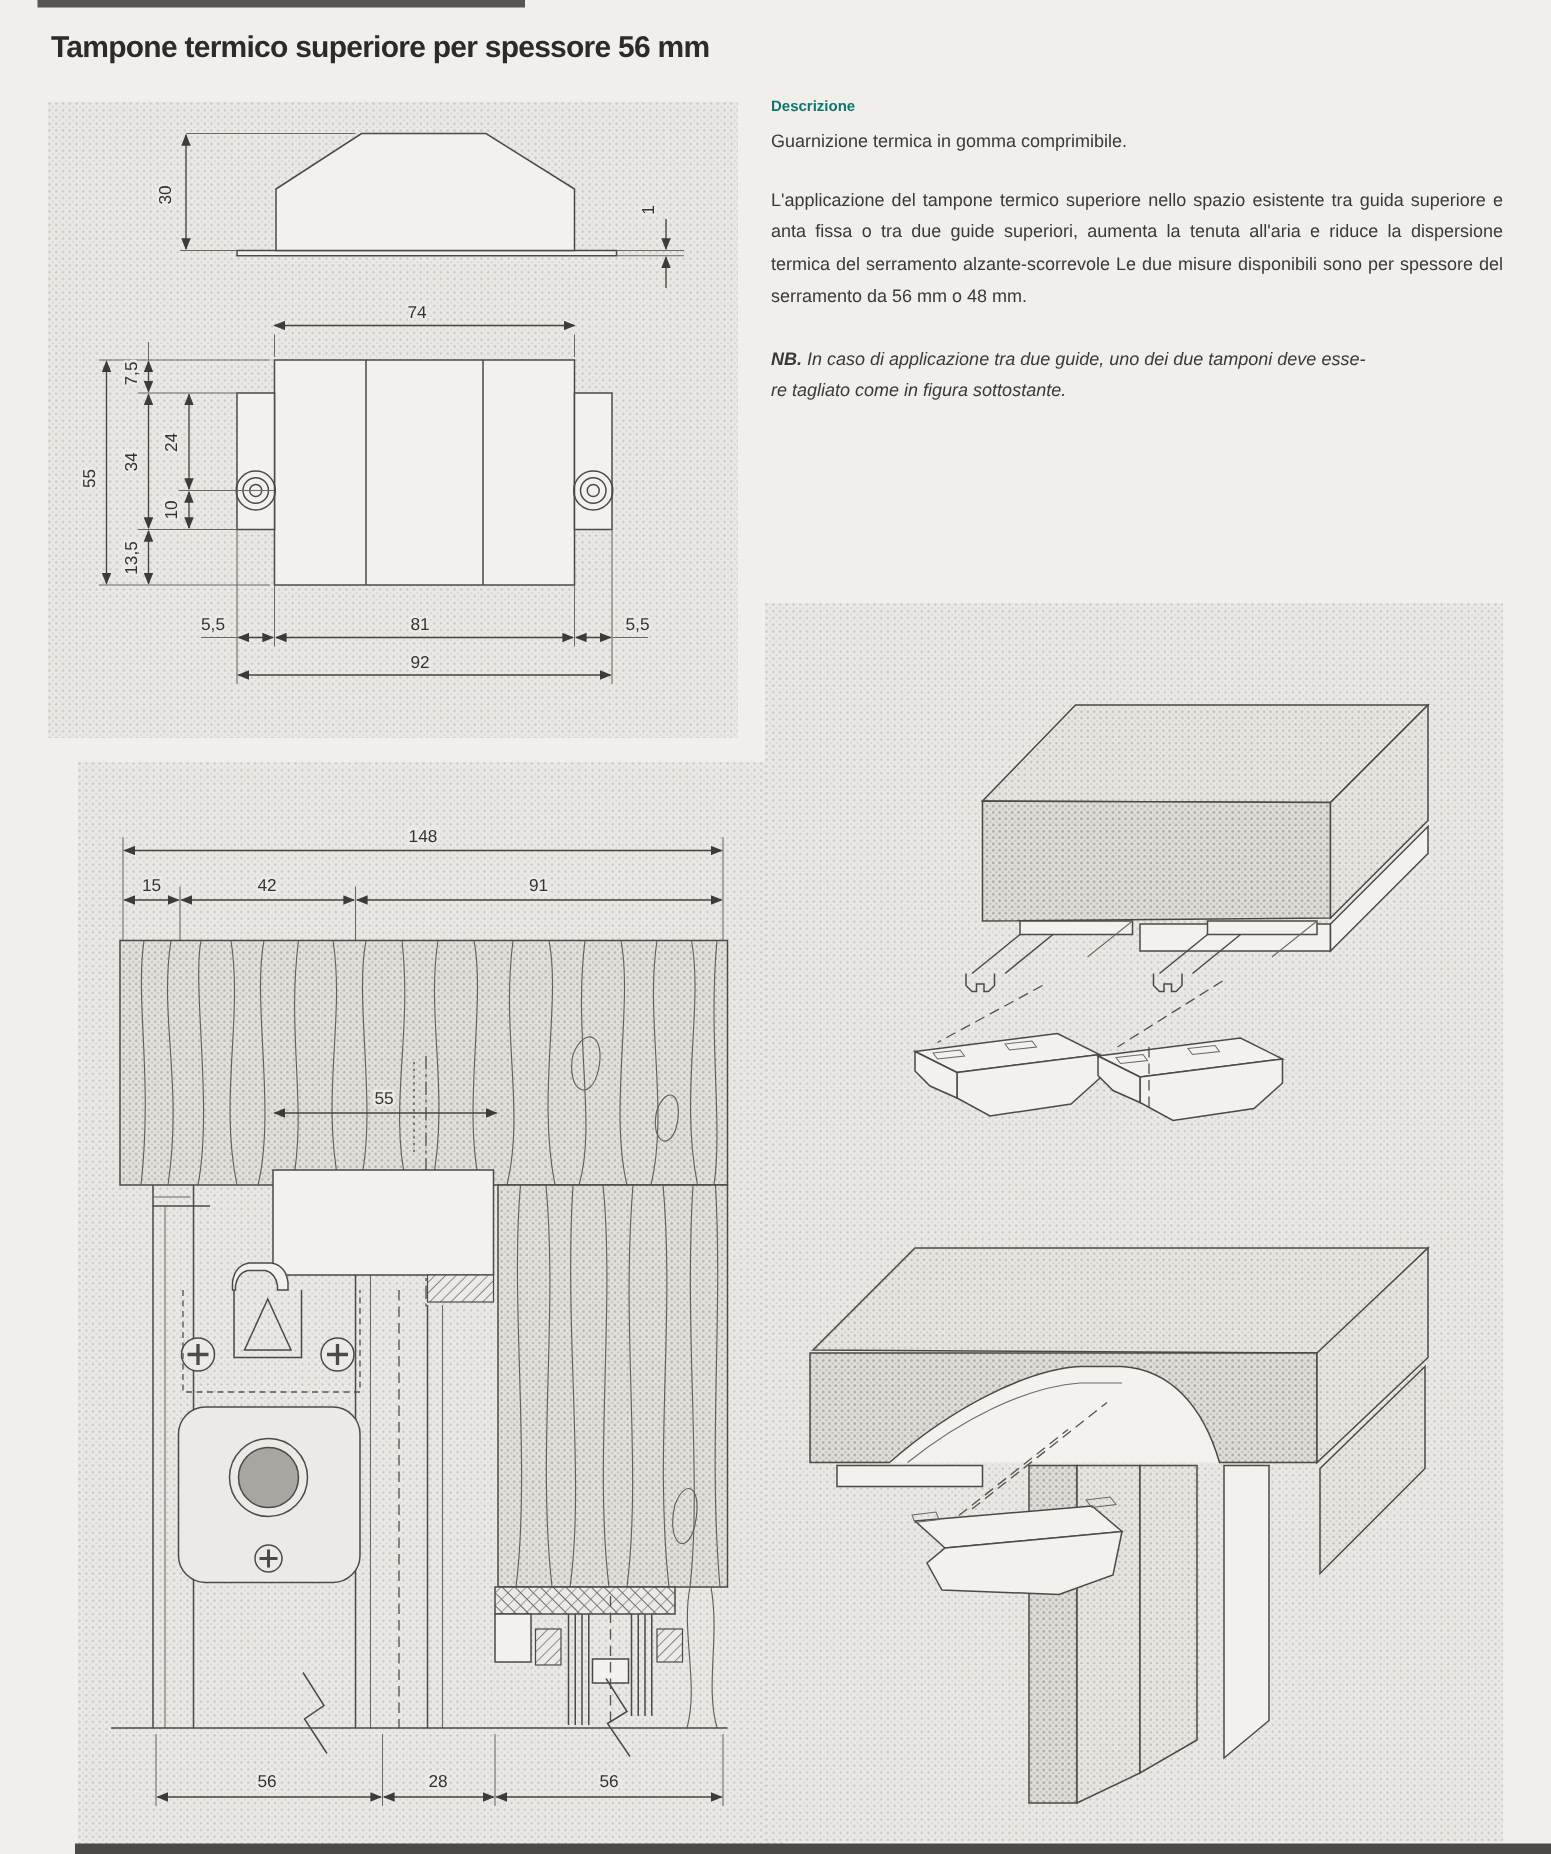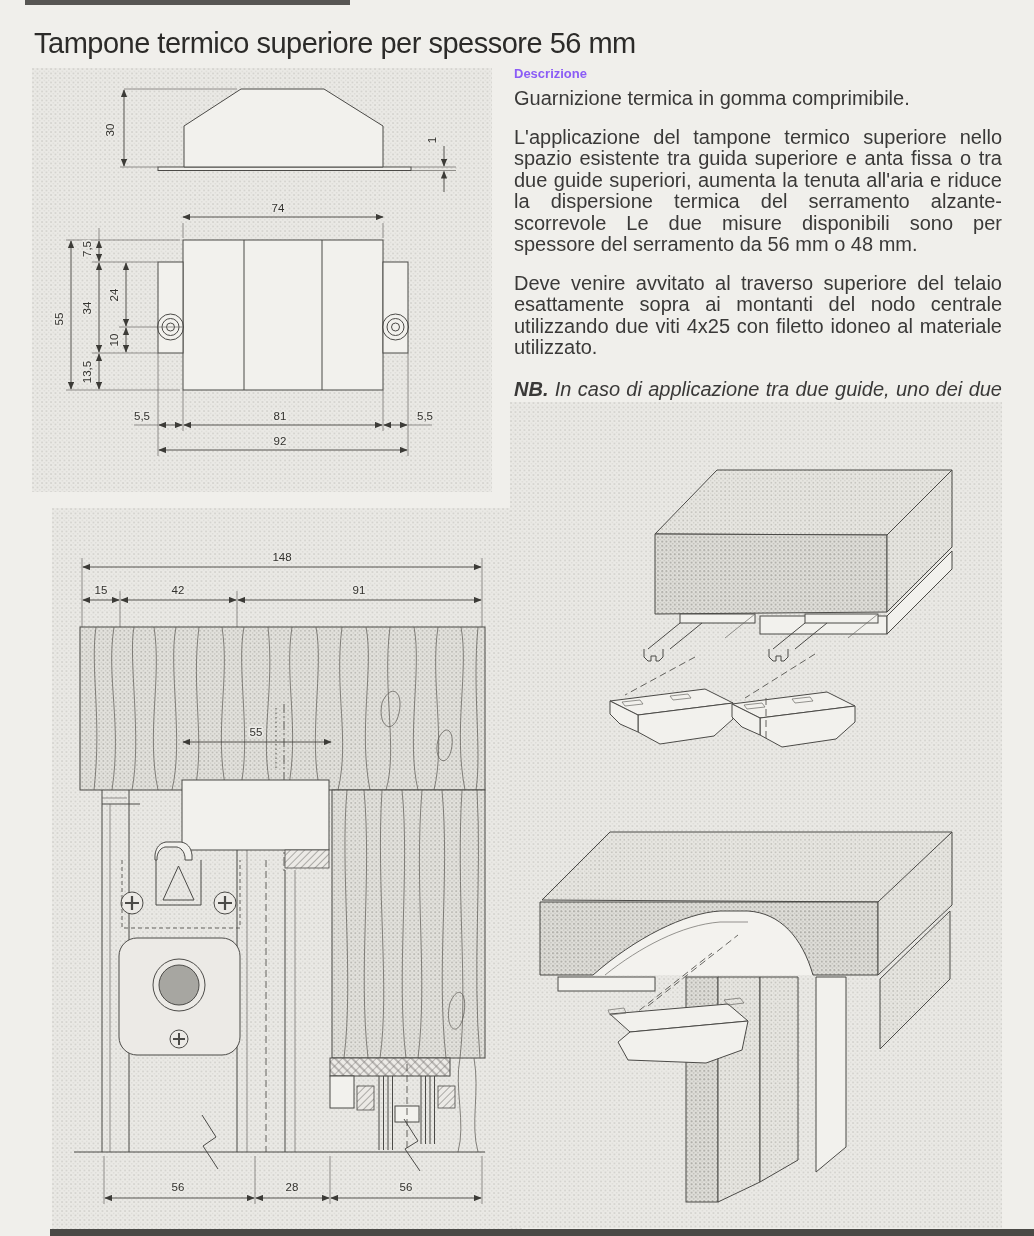--- a/index.html
+++ b/index.html
@@ -1,23 +1,23 @@
 <!DOCTYPE html>
 <html><head>
 <meta charset="utf-8">
 <style>
   html,body{margin:0;padding:0}
   body{width:1034px;height:1236px;position:relative;background:#f0efeb;overflow:hidden;
        font-family:"Liberation Sans",sans-serif;}
   .abs{position:absolute}
-  #title{left:34px;top:8px;width:960px;font-size:29px;font-weight:normal;color:#2c2b29;letter-spacing:-.5px}
+  #title{left:34px;top:8px;width:960px;font-size:20px;font-weight:bold;color:#2c2b29;letter-spacing:-.5px}
   #textcol{left:514px;top:66px;width:488px;color:#3a3938}
-  #textcol h3{font-size:13px;margin:0 0 7px 0;color:#8b5cf6}
+  #textcol h3{font-size:10px;margin:0 0 7px 0;color:#0f766e}
   #textcol .sec{margin-bottom:17px}
-  #textcol p{font-size:20px;line-height:21.5px;margin:0;text-align:justify}
+  #textcol p{font-size:12px;line-height:21.5px;margin:0;text-align:justify}
   #textcol .nb{font-style:italic;margin-top:20px}
   #textcol .nb b{font-weight:bold}
   .panel{position:absolute}
   svg{display:block}
   .ln{stroke:#4b4a47;stroke-width:1;fill:none}
   .lnt{stroke:#6a6964;stroke-width:.7;fill:none}
   .wh{fill:#f2f1ed;stroke:#4b4a47;stroke-width:1}
   .whl{fill:#eceae6;stroke:#4b4a47;stroke-width:1}
   .dim{stroke:#45443f;stroke-width:.9;fill:none}
   .dsh{stroke:#55544f;stroke-width:.9;fill:none;stroke-dasharray:7 4}
@@ -125,21 +125,20 @@
 
 <div id="textcol" class="abs">
   <div class="sec">
     <h3>Descrizione</h3>
     <p>Guarnizione termica in gomma comprimibile.</p>
   </div>
   <div class="sec">
     <p>L'applicazione del tampone termico superiore nello spazio esistente tra guida superiore e anta fissa o tra due guide superiori, aumenta la tenuta all'aria e riduce la dispersione termica del serramento alzante-scorrevole Le due misure disponibili sono per spessore del serramento da 56 mm o 48 mm.</p>
   </div>
   <div class="sec">
-    <p>Deve venire avvitato al traverso superiore del telaio esattamente sopra ai montanti del nodo centrale utilizzando due viti 4x25 con filetto idoneo al materiale utilizzato.</p>
   </div>
   <p class="nb"><b>NB.</b> <span>In caso di applicazione tra due guide, uno dei due tamponi deve esse-</span><br><span>re tagliato come in figura sottostante.</span></p>
 </div>
 
 <div class="panel" style="left:52px;top:508px">
 <svg width="470" height="728" viewBox="0 0 470 728">
   <defs>
     <pattern id="pt-bg2" width="4.5" height="4.5" patternUnits="userSpaceOnUse">
       <rect width="4.5" height="4.5" fill="#eae9e5"></rect>
       <circle cx="1" cy="1" r="0.85" fill="#c9c8c3"></circle>

